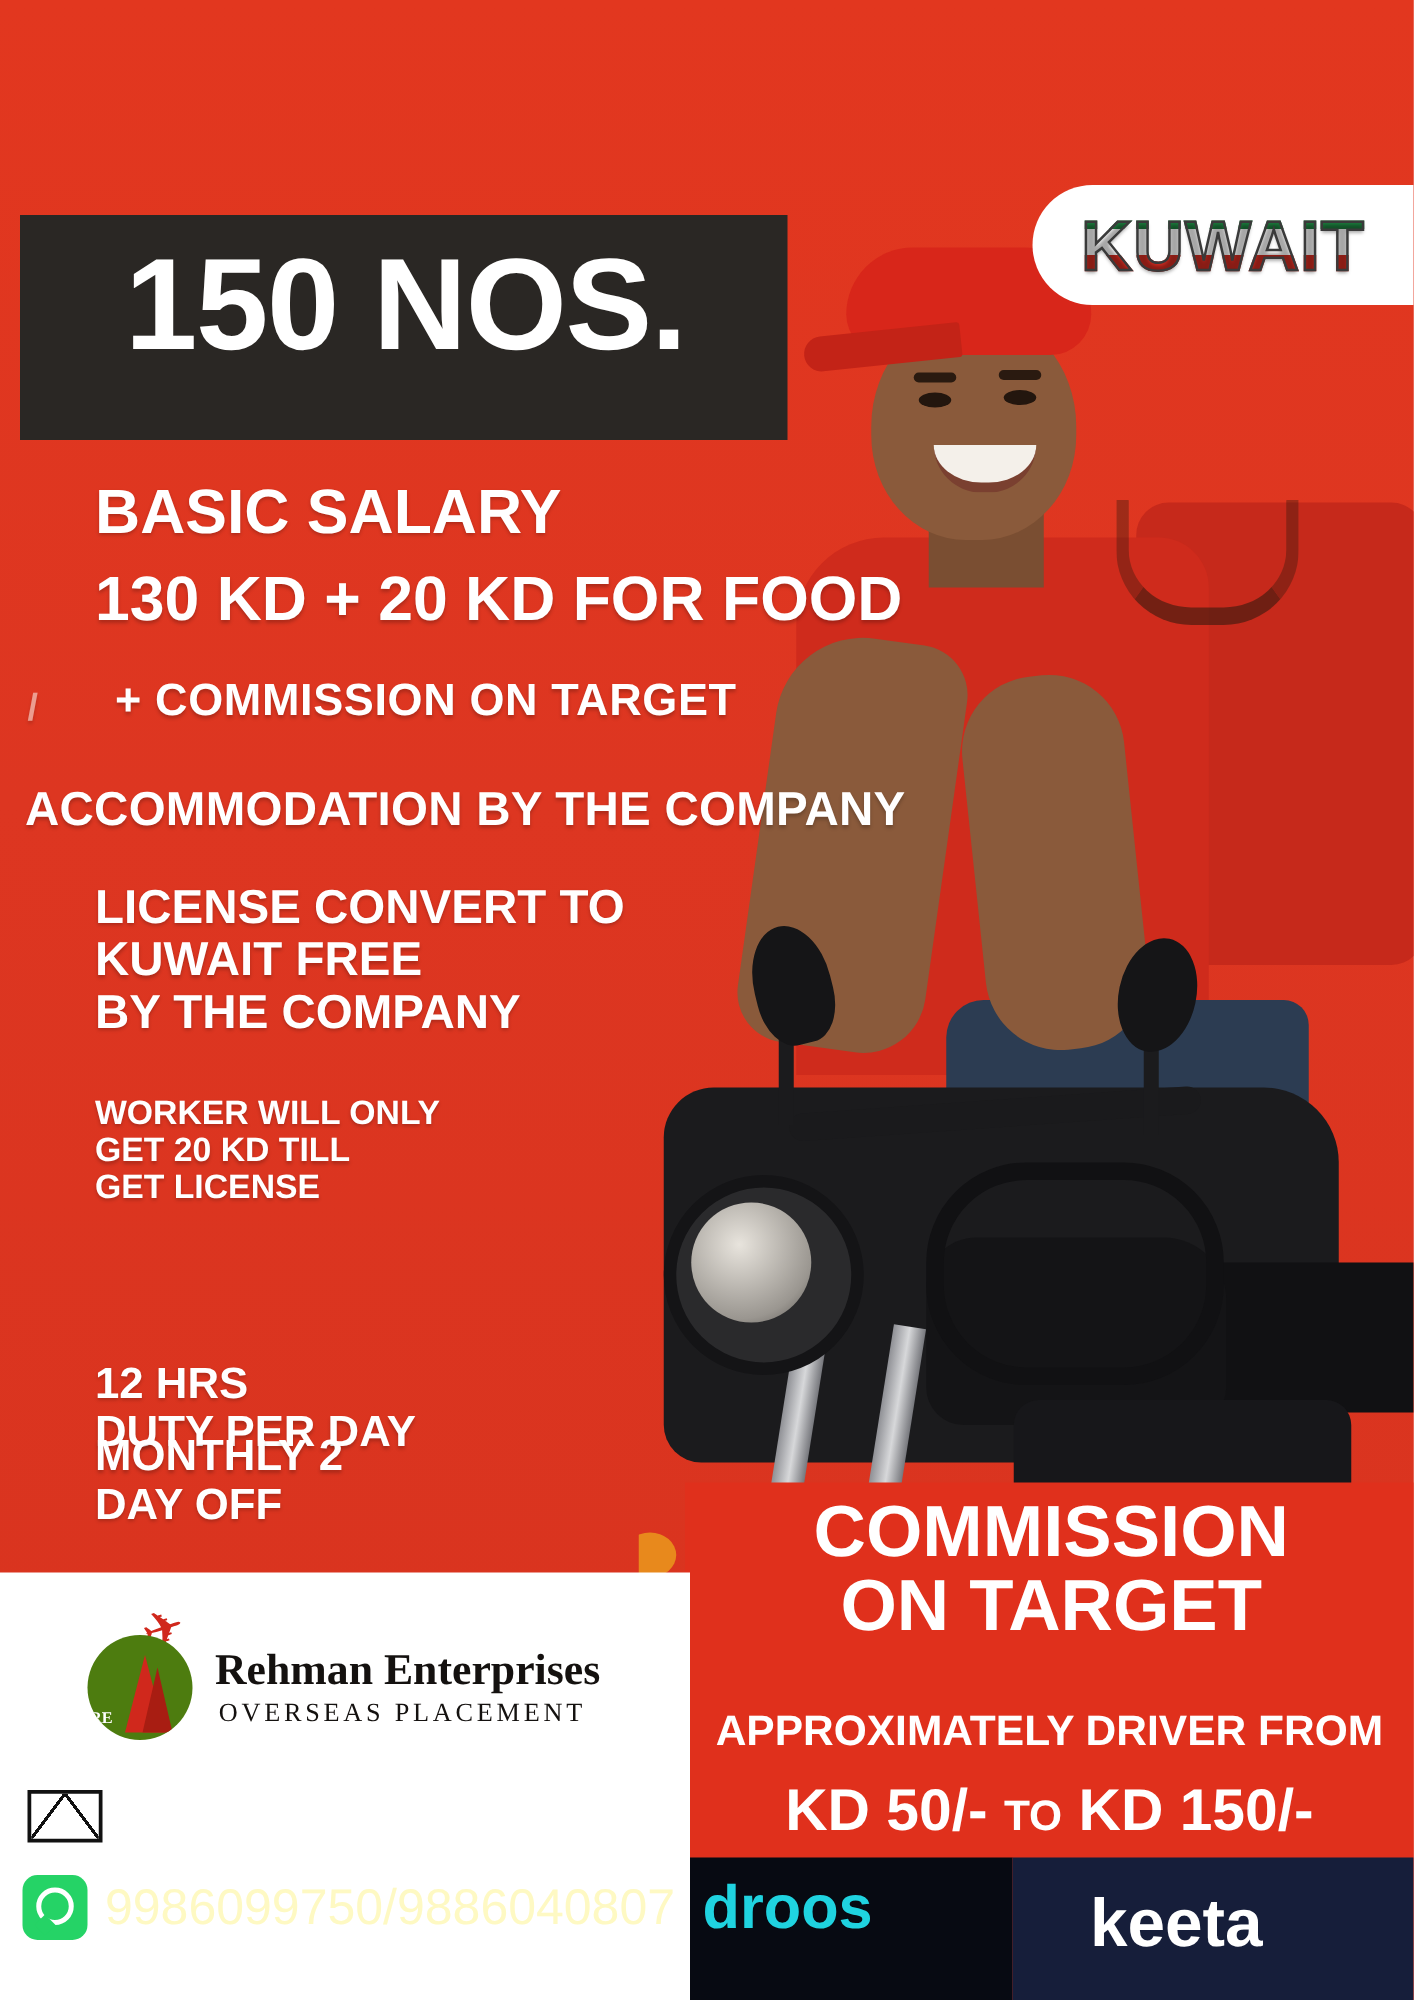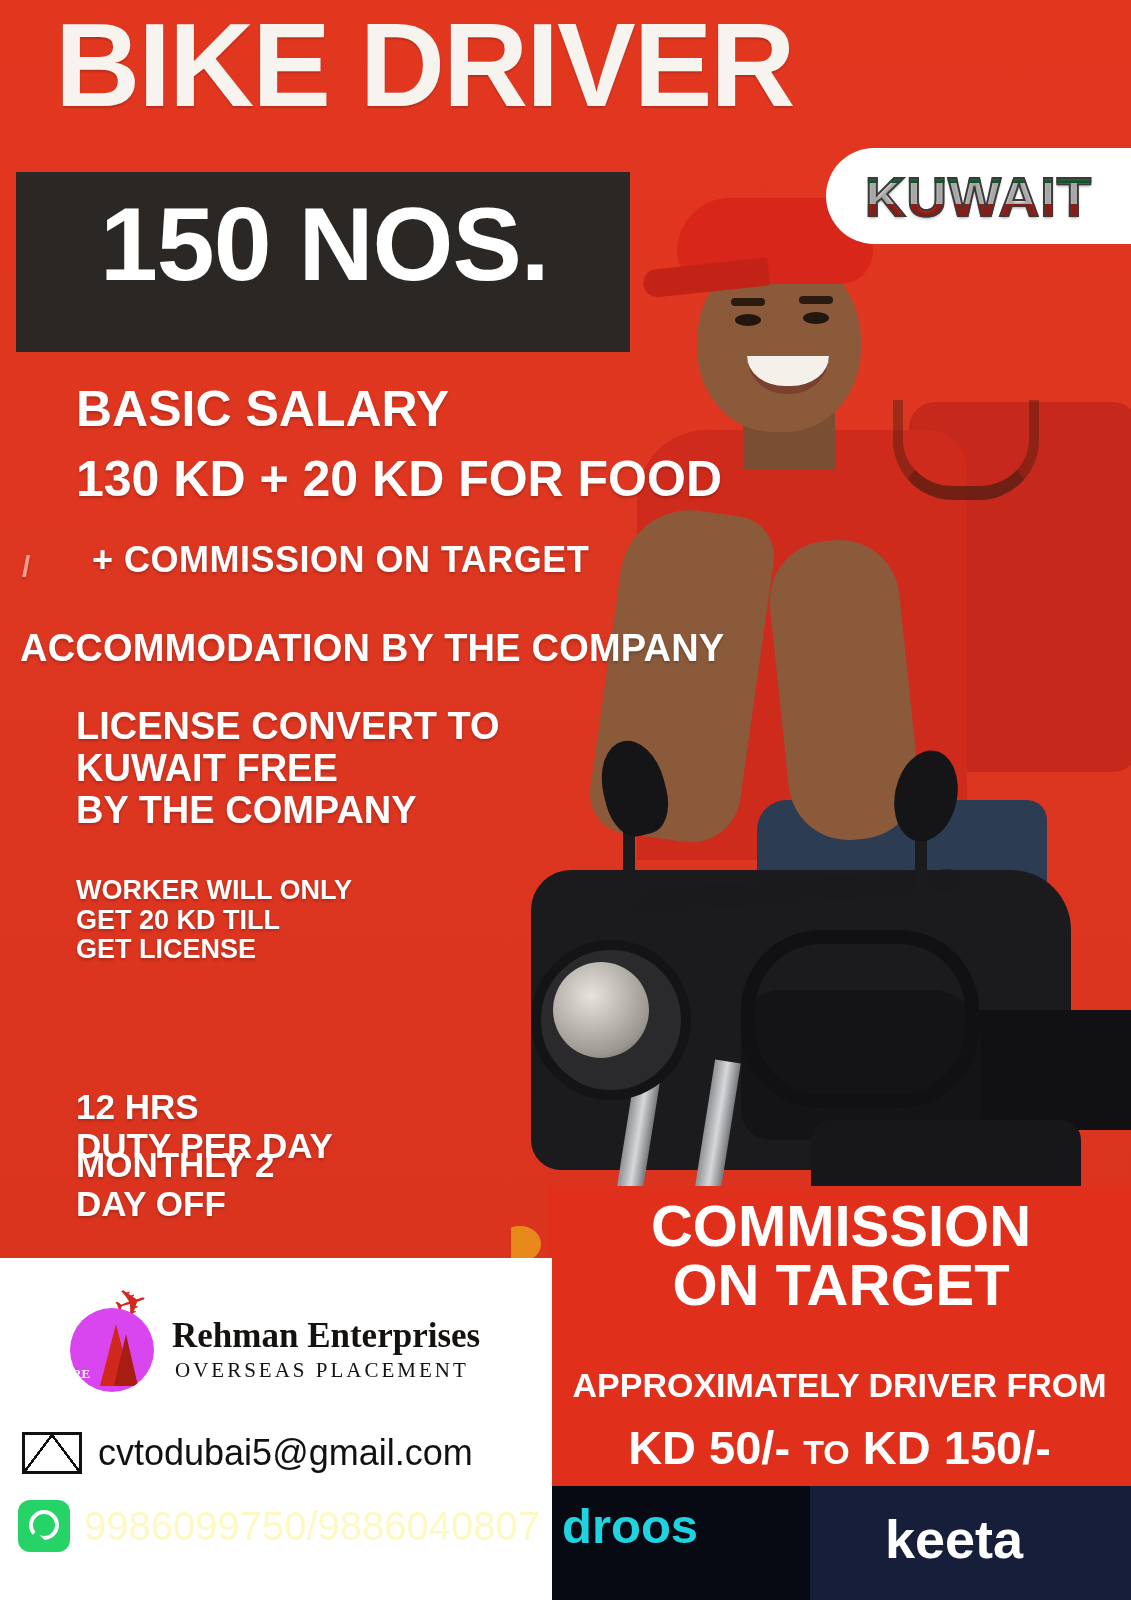--- a/index.html
+++ b/index.html
@@ -174,21 +174,21 @@
     width: 120px;
     height: 108px;
   }
   .logo-circle {
     position: absolute;
     left: 8px;
     top: 28px;
     width: 84px;
     height: 84px;
     border-radius: 50%;
-    background: #d946ef;
+    background: #4d7c0f;
     overflow: hidden;
   }
   .logo-circle .burj {
     position: absolute;
     left: 30px;
     top: 16px;
     width: 0;
     height: 0;
     border-left: 16px solid transparent;
     border-right: 16px solid transparent;
@@ -333,21 +333,20 @@
     height: 114px;
     background: #161e3a;
   }
   .brand-right span {
     position: absolute;
     left: 62px;
     top: 22px;
     color: #ffffff;
     font-size: 54px;
     font-weight: bold;
-    margin-left: 13px;
   }
 
   
   .r-box { position: absolute; }
   .cap {
     left: 166px; top: 18px; width: 196px; height: 86px;
     background: #d8261a; border-radius: 98px 98px 60px 60px;
   }
   .cap-brim {
     left: 132px; top: 84px; width: 126px; height: 28px;
@@ -520,21 +519,20 @@
     <div class="r-box mirror-r-stem"></div>
     <div class="r-box mirror-r"></div>
     <div class="r-box fork-l"></div>
     <div class="r-box fork-r"></div>
     <div class="r-box headlamp"></div>
     <div class="r-box headlamp-in"></div>
     <div class="r-box indicator"></div>
     <div class="r-box indicator2"></div>
   </div>
 
-  <div class="headline">BIKE DRIVER</div>
 
   <div class="kuwait-badge">
     <span class="kuwait-text">KUWAIT</span>
   </div>
 
   <div class="nos-bar"></div>
   <div class="nos-text">150 NOS.</div>
 
   <div class="txt basic-salary">BASIC SALARY</div>
   <div class="txt salary-line">130 KD + 20 KD FOR FOOD</div>
@@ -572,21 +570,20 @@
       <div class="burj2"></div>
       <div class="logo-re">RE</div>
     </div>
   </div>
 
   <div class="company-name">Rehman Enterprises</div>
   <div class="company-sub">OVERSEAS PLACEMENT</div>
 
   <div class="email-row">
     <span class="env"></span>
-    <span class="email-text">cvtodubai5@gmail.com</span>
   </div>
 
   <div class="phone-row">
     <span class="wa"></span>
     <span class="phone-text">9986099750/9886040807</span>
   </div>
 
   <div class="brand-left">
     <span>droos</span>
   </div>

